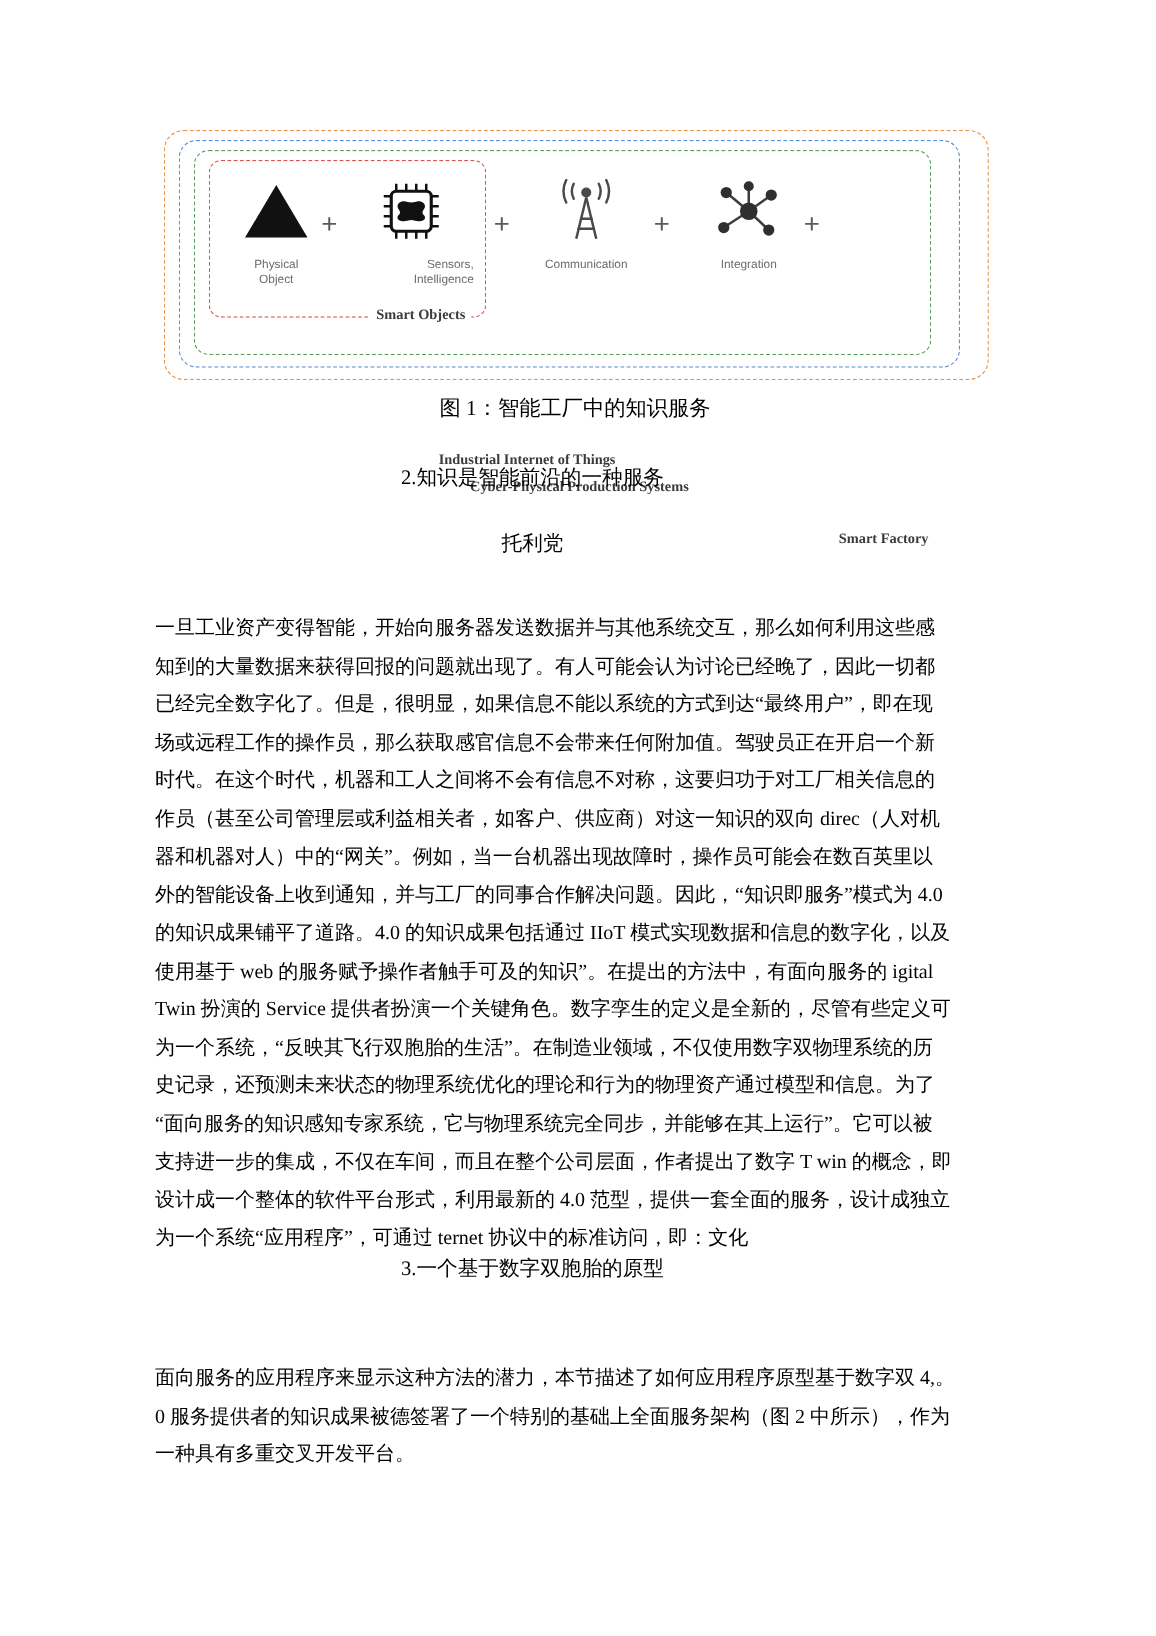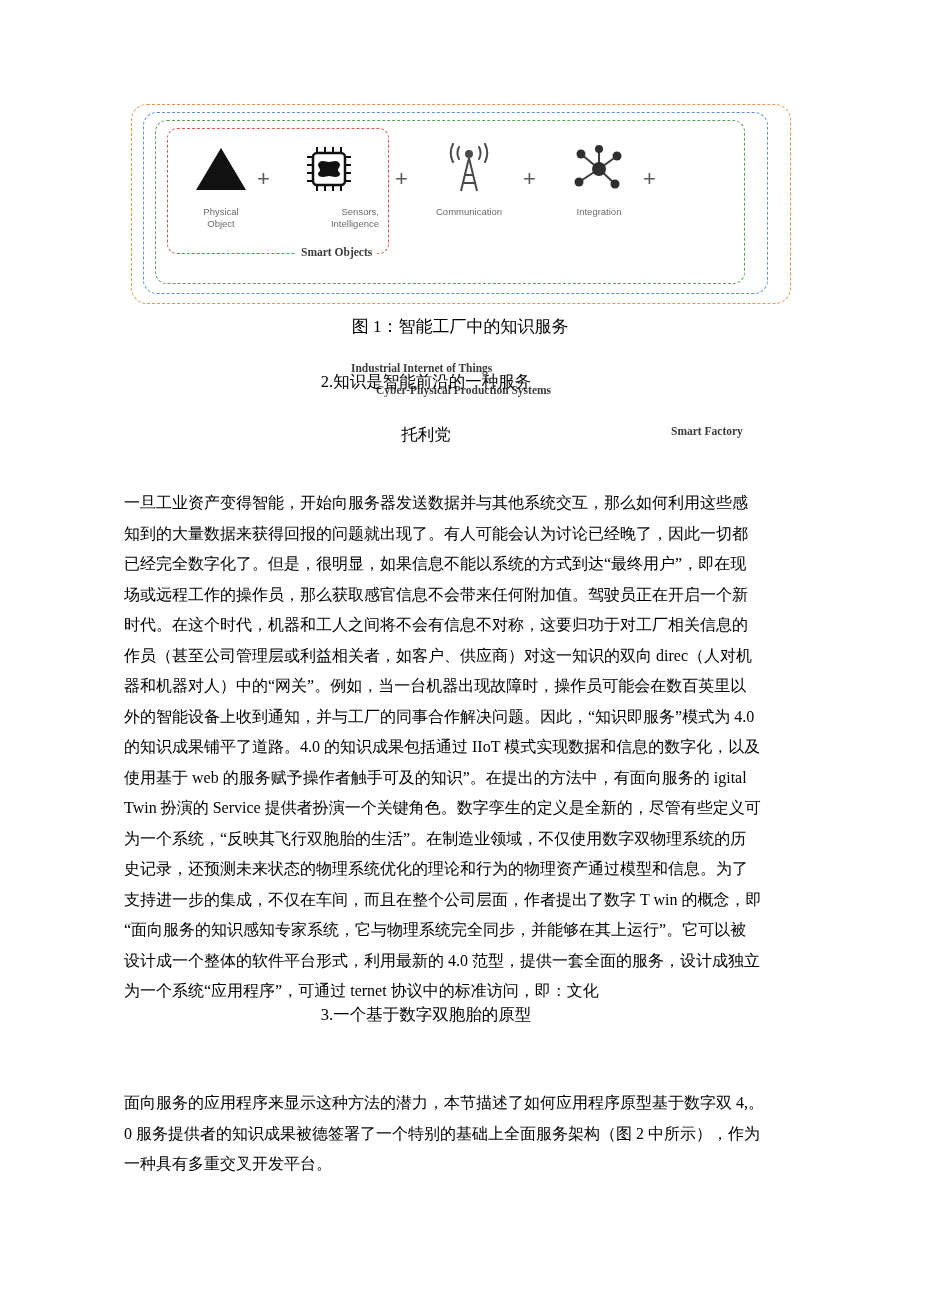--- a/index.html
+++ b/index.html
@@ -266,22 +266,22 @@
     <p>场或远程工作的操作员，那么获取感官信息不会带来任何附加值。驾驶员正在开启一个新</p>
     <p>时代。在这个时代，机器和工人之间将不会有信息不对称，这要归功于对工厂相关信息的</p>
     <p>作员（甚至公司管理层或利益相关者，如客户、供应商）对这一知识的双向 direc（人对机</p>
     <p>器和机器对人）中的“网关”。例如，当一台机器出现故障时，操作员可能会在数百英里以</p>
     <p>外的智能设备上收到通知，并与工厂的同事合作解决问题。因此，“知识即服务”模式为 4.0</p>
     <p>的知识成果铺平了道路。4.0 的知识成果包括通过 IIoT 模式实现数据和信息的数字化，以及</p>
     <p>使用基于 web 的服务赋予操作者触手可及的知识”。在提出的方法中，有面向服务的 igital</p>
     <p>Twin 扮演的 Service 提供者扮演一个关键角色。数字孪生的定义是全新的，尽管有些定义可</p>
     <p>为一个系统，“反映其飞行双胞胎的生活”。在制造业领域，不仅使用数字双物理系统的历</p>
     <p>史记录，还预测未来状态的物理系统优化的理论和行为的物理资产通过模型和信息。为了</p>
+    <p>“面向服务的知识感知专家系统，它与物理系统完全同步，并能够在其上运行”。它可以被</p>
     <p>支持进一步的集成，不仅在车间，而且在整个公司层面，作者提出了数字 T win 的概念，即</p>
-    <p>“面向服务的知识感知专家系统，它与物理系统完全同步，并能够在其上运行”。它可以被</p>
     <p>设计成一个整体的软件平台形式，利用最新的 4.0 范型，提供一套全面的服务，设计成独立</p>
     <p class="center-line">为一个系统“应用程序”，可通过 ternet 协议中的标准访问，即：文化</p>
   </div>
 
   <div class="sec-h h-sec3">3.一个基于数字双胞胎的原型</div>
 
   <div class="body-block body-2">
     <p>面向服务的应用程序来显示这种方法的潜力，本节描述了如何应用程序原型基于数字双 4,。</p>
     <p>0 服务提供者的知识成果被德签署了一个特别的基础上全面服务架构（图 2 中所示），作为</p>
     <p>一种具有多重交叉开发平台。</p>

